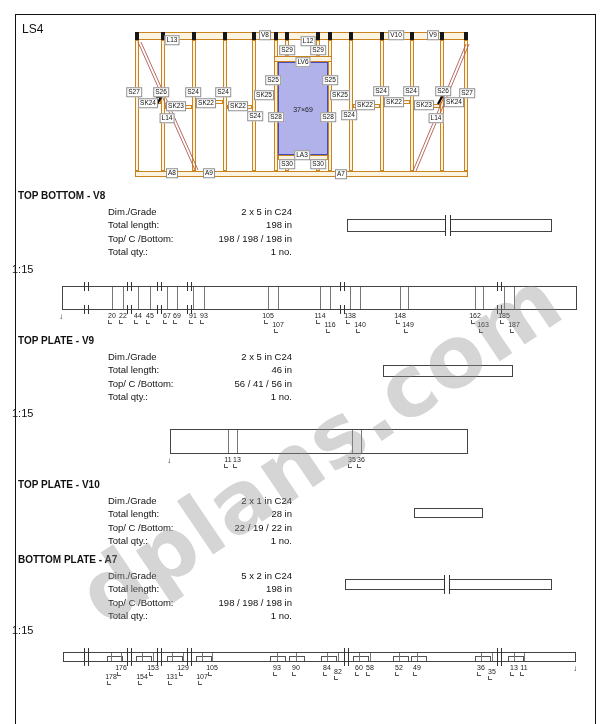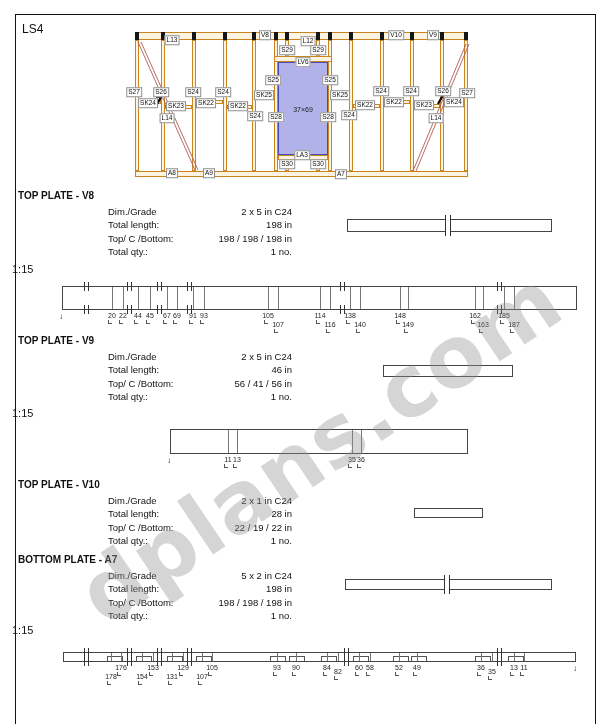--- a/index.html
+++ b/index.html
@@ -135,21 +135,21 @@
       <div class="flabel" style="position: absolute; left: 167px; top: 118px;">L14</div>
       <div class="flabel" style="position: absolute; left: 436px; top: 118px;">L14</div>
       <div class="flabel" style="position: absolute; left: 302px; top: 155px;">LA3</div>
       <div class="flabel" style="position: absolute; left: 287px; top: 164px;">S30</div>
       <div class="flabel" style="position: absolute; left: 318px; top: 164px;">S30</div>
       <div class="flabel" style="position: absolute; left: 172px; top: 173px;">A8</div>
       <div class="flabel" style="position: absolute; left: 209px; top: 173px;">A9</div>
       <div class="flabel" style="position: absolute; left: 341px; top: 174px;">A7</div>
     </div>
 
-  <div class="abs sec-title" style="left:18px;top:190px">TOP PLATE - V8</div>
+  <div class="abs sec-title" style="left:18px;top:190px">TOP BOTTOM - V8</div>
   <div class="abs rows" style="left:108px;top:205px">
     <div class="row">
         <span>Dim./Grade</span>
         <span class="val">2 x 5 in C24</span>
       </div>
     <div class="row">
         <span>Total length:</span>
         <span class="val">198 in</span>
       </div>
     <div class="row">

